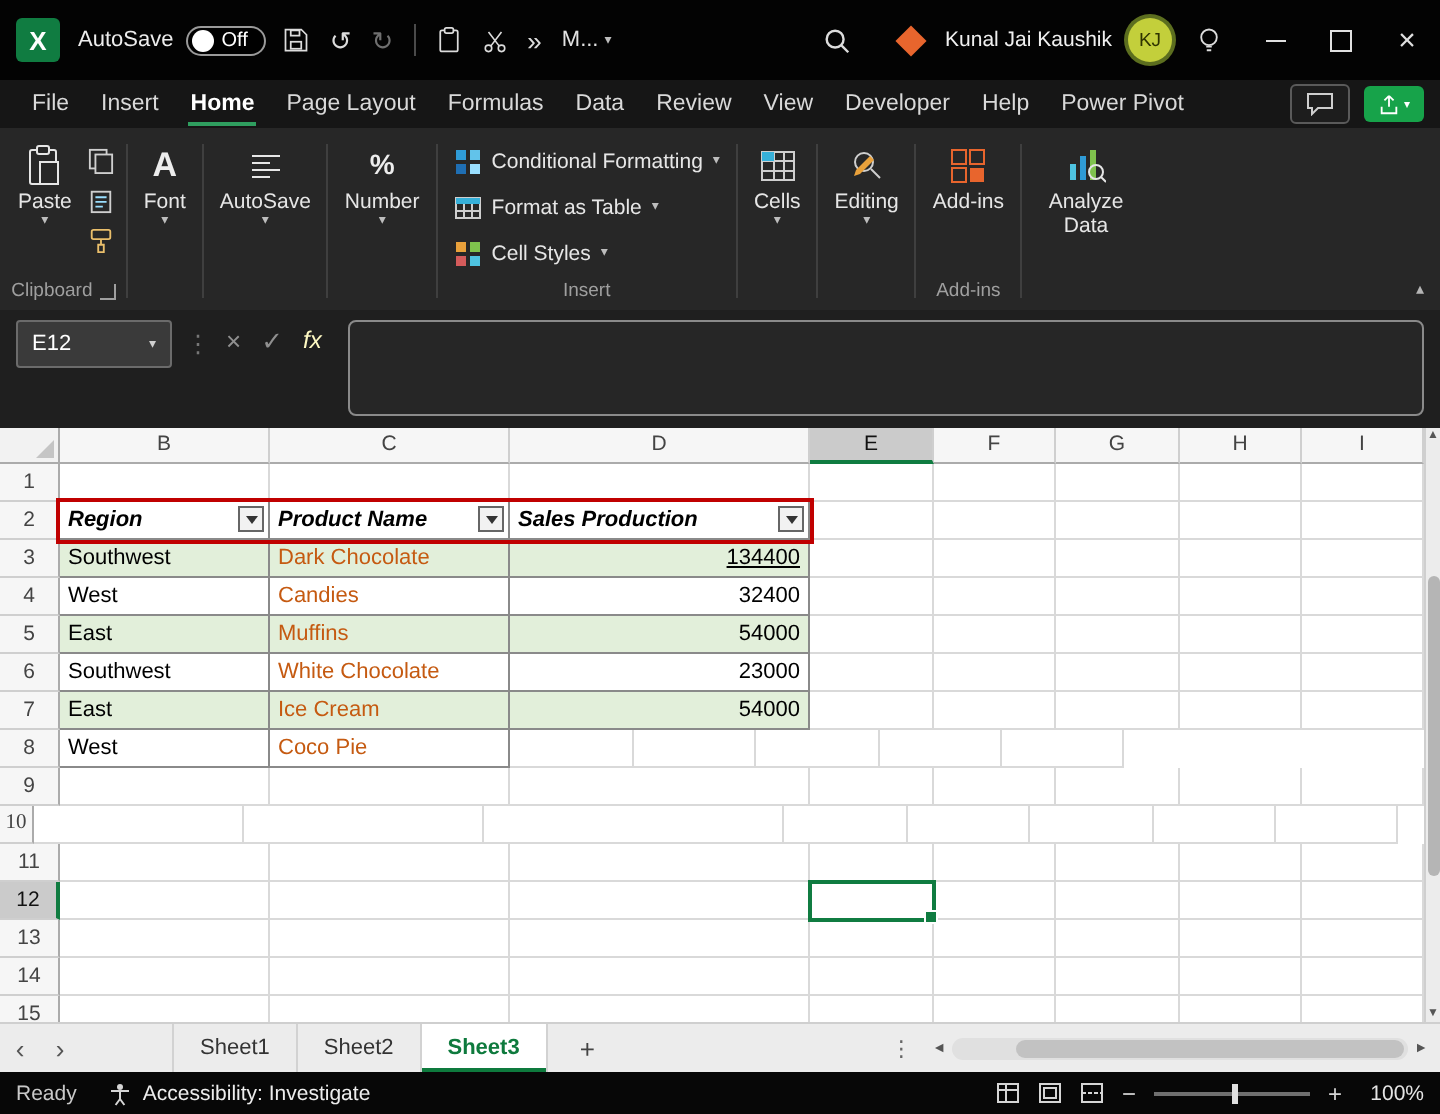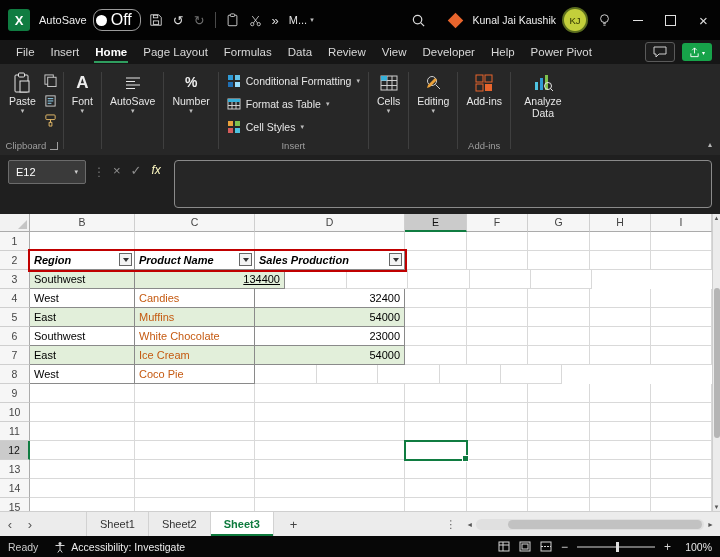--- a/index.html
+++ b/index.html
@@ -5,21 +5,21 @@
   html,body{margin:0;padding:0;background:#000;}
   body{width:720px;height:557px;overflow:hidden;font-family:"Liberation Sans",sans-serif;}
   .app{position:relative;width:720px;height:557px;background:#fff;overflow:hidden;}
 
   
   .titlebar{position:absolute;top:0;left:0;width:720px;height:40px;background:#030303;display:flex;align-items:center;color:#e8e8e8;font-size:11px;box-sizing:border-box;}
   .excel-logo{width:22px;height:22px;margin-left:8px;background:#107c41;border-radius:3px;display:flex;align-items:center;justify-content:center;color:#fff;font-weight:bold;font-size:13px;flex:0 0 auto;}
   .autosave-label{margin-left:9px;color:#ededed;}
   .toggle{display:flex;align-items:center;gap:4px;border:1px solid #9a9a9a;border-radius:9px;padding:1px 8px 1px 2px;margin-left:6px;background:#000;}
   .knob{width:11px;height:11px;border-radius:50%;background:#fff;}
-  .tstate{font-size:16px;color:#fff;}
+  .tstate{font-size:10px;color:#fff;}
   .tbicon{font-size:13px;color:#dcdcdc;margin:0 5px;line-height:1;}
   .tbicon.dim{color:#6f6f6f;}
   .tbsep{width:1px;height:16px;background:#4a4a4a;margin:0 5px;}
   .tb-menu{display:flex;align-items:center;gap:3px;margin:0 5px;color:#e2e2e2;}
   .tb-chev{font-size:7px;color:#bdbdbd;}
   .tb-right{margin-left:auto;display:flex;align-items:center;height:100%;}
   .search-wrap{margin-right:24px;display:flex;align-items:center;}
   .badge-diamond{width:11px;height:11px;background:#e8652d;transform:rotate(45deg);margin-right:12px;flex:0 0 auto;}
   .user-name{font-size:10.5px;color:#f0f0f0;margin-right:8px;white-space:nowrap;}
   .avatar{width:22px;height:22px;border-radius:50%;background:#c3cf3b;color:#2e3300;font-size:9.5px;font-weight:normal;display:flex;align-items:center;justify-content:center;margin-right:12px;box-shadow:0 0 0 2px #5c6e1f;}
@@ -482,20 +482,23 @@
           <div class="g-cell" style="width: 61px;"></div>
           <div class="g-cell" style="width: 62px;"></div>
           <div class="g-cell" style="width: 61px;"></div>
           <div class="g-cell" style="width: 61px;"></div>
         </div>
         <div class="g-row">
           <div class="g-rowhead" style="width: 30px;">3</div>
           <div class="g-cell c-region tb band" style="width: 105px;">
             <span class="c-text">Southwest</span>
           </div>
+          <div class="g-cell c-product tb band" style="width: 120px;">
+            <span class="c-text">Dark Chocolate</span>
+          </div>
           <div class="g-cell c-sales tb band uline" style="width: 150px;">
             <span class="c-text">134400</span>
           </div>
           <div class="g-cell" style="width: 62px;"></div>
           <div class="g-cell" style="width: 61px;"></div>
           <div class="g-cell" style="width: 62px;"></div>
           <div class="g-cell" style="width: 61px;"></div>
           <div class="g-cell" style="width: 61px;"></div>
         </div>
         <div class="g-row">
@@ -585,21 +588,21 @@
           <div class="g-cell" style="width: 105px;"></div>
           <div class="g-cell" style="width: 120px;"></div>
           <div class="g-cell" style="width: 150px;"></div>
           <div class="g-cell" style="width: 62px;"></div>
           <div class="g-cell" style="width: 61px;"></div>
           <div class="g-cell" style="width: 62px;"></div>
           <div class="g-cell" style="width: 61px;"></div>
           <div class="g-cell" style="width: 61px;"></div>
         </div>
         <div class="g-row">
-          <div class="g-rowhead" style="width: 30px;">10</div>
+          <div class="g-rowhead" style="width: 17px; font-family: Liberation Serif, serif;">10</div>
           <div class="g-cell" style="width: 105px;"></div>
           <div class="g-cell" style="width: 120px;"></div>
           <div class="g-cell" style="width: 150px;"></div>
           <div class="g-cell" style="width: 62px;"></div>
           <div class="g-cell" style="width: 61px;"></div>
           <div class="g-cell" style="width: 62px;"></div>
           <div class="g-cell" style="width: 61px;"></div>
           <div class="g-cell" style="width: 61px;"></div>
         </div>
         <div class="g-row">

